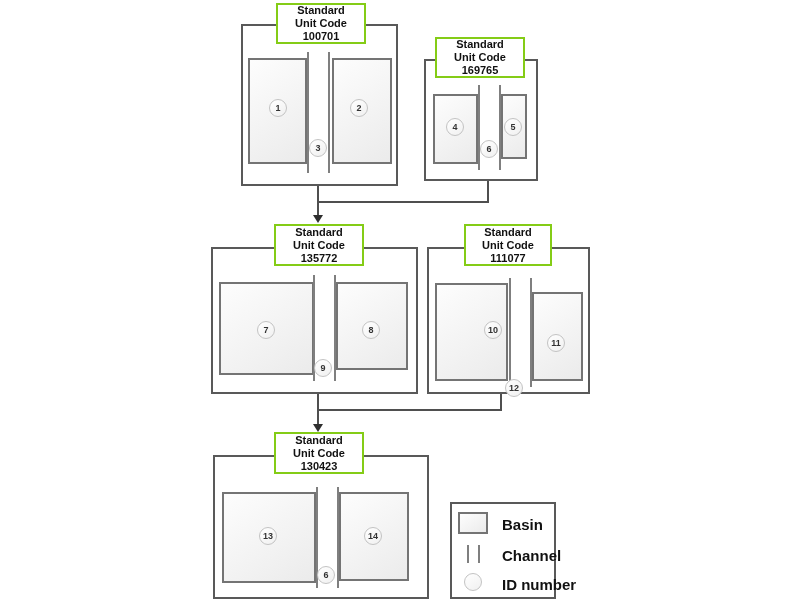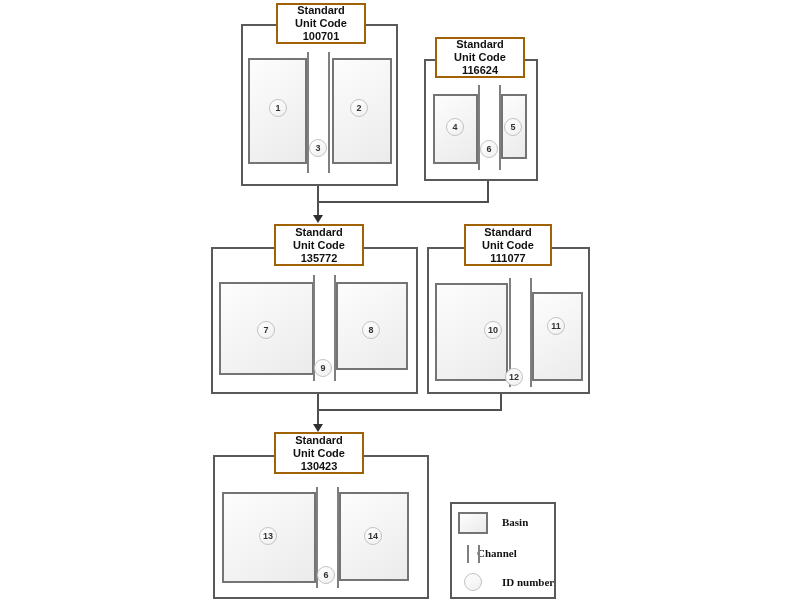--- a/index.html
+++ b/index.html
@@ -4,21 +4,21 @@
 <style>
   * { box-sizing: border-box; margin: 0; padding: 0; }
   body { background: #ffffff; }
   .canvas {
     position: relative; width: 800px; height: 603px; background: #ffffff;
     font-family: "Liberation Sans", sans-serif; overflow: hidden;
   }
   .abs { position: absolute; }
   .unit-box { border: 2px solid #595959; background: #ffffff; z-index: 1; }
   .label-box {
-    border: 2px solid #a16207; background: #ffffff; z-index: 5;
+    border: 2px solid #84cc16; background: #ffffff; z-index: 5;
     display: flex; flex-direction: column; align-items: center; justify-content: center;
     font-weight: bold; font-size: 11px; line-height: 13px; color: #111111; text-align: center;
   }
   .basin {
     border: 2px solid #747474; z-index: 2;
     background: linear-gradient(145deg, #fdfdfd 0%, #ebebeb 100%);
   }
   .chan { width: 2px; background: #7f7f7f; z-index: 3; }
   .idc {
     width: 18px; height: 18px; border: 1px solid #c3c3c3; border-radius: 50%;
@@ -26,21 +26,21 @@
     display: flex; align-items: center; justify-content: center;
     font-size: 9px; font-weight: 600; color: #333333; z-index: 6;
   }
   .conn { background: #4f4f4f; z-index: 0; }
   .arrowhead {
     width: 0; height: 0; z-index: 4;
     border-left: 5px solid transparent; border-right: 5px solid transparent;
     border-top: 8px solid #2f2f2f;
   }
   .legend-box { border: 2px solid #595959; background: #ffffff; z-index: 1; }
-  .legend-label { font-weight: bold; font-size: 11px; color: #111111; z-index: 2; font-family: Liberation Serif, serif; }
+  .legend-label { font-weight: bold; font-size: 15px; color: #111111; z-index: 2; }
 </style>
 </head>
 <body>
 
 <div class="canvas">
 
   <div>
     <div class="abs unit-box" style="left:241px;top:24px;width:157px;height:162px"></div>
     <div class="abs label-box" style="left:276px;top:3px;width:90px;height:41px">
       <div>Standard</div>
@@ -54,21 +54,21 @@
     <div class="abs idc" style="left:269px;top:99px">1</div>
     <div class="abs idc" style="left:350px;top:99px">2</div>
     <div class="abs idc" style="left:309px;top:139px">3</div>
   </div>
 
   <div>
     <div class="abs unit-box" style="left:424px;top:59px;width:114px;height:122px"></div>
     <div class="abs label-box" style="left:435px;top:37px;width:90px;height:41px">
       <div>Standard</div>
       <div>Unit Code</div>
-      <div>116624</div>
+      <div>169765</div>
     </div>
     <div class="abs basin" style="left:433px;top:94px;width:45px;height:70px"></div>
     <div class="abs basin" style="left:501px;top:94px;width:26px;height:65px"></div>
     <div class="abs chan" style="left:478px;top:85px;height:85px"></div>
     <div class="abs chan" style="left:499px;top:85px;height:85px"></div>
     <div class="abs idc" style="left:446px;top:118px">4</div>
     <div class="abs idc" style="left:504px;top:118px">5</div>
     <div class="abs idc" style="left:480px;top:140px">6</div>
   </div>
 
@@ -100,22 +100,22 @@
     <div class="abs label-box" style="left:464px;top:224px;width:88px;height:42px">
       <div>Standard</div>
       <div>Unit Code</div>
       <div>111077</div>
     </div>
     <div class="abs basin" style="left:435px;top:283px;width:73px;height:98px"></div>
     <div class="abs basin" style="left:532px;top:292px;width:51px;height:89px"></div>
     <div class="abs chan" style="left:509px;top:278px;height:109px"></div>
     <div class="abs chan" style="left:530px;top:278px;height:109px"></div>
     <div class="abs idc" style="left:484px;top:321px">10</div>
-    <div class="abs idc" style="left:547px;top:317px">11</div>
-    <div class="abs idc" style="left:505px;top:368px">12</div>
+    <div class="abs idc" style="left:547px;top:334px">11</div>
+    <div class="abs idc" style="left:505px;top:379px">12</div>
   </div>
 
   <div>
     <div class="abs conn" style="left:317px;top:393px;width:2px;height:31px"></div>
     <div class="abs conn" style="left:500px;top:393px;width:2px;height:18px"></div>
     <div class="abs conn" style="left:317px;top:409px;width:185px;height:2px"></div>
     <div class="abs arrowhead" style="left:313px;top:424px"></div>
   </div>
 
   <div>
@@ -133,18 +133,18 @@
     <div class="abs idc" style="left:364px;top:527px">14</div>
     <div class="abs idc" style="left:317px;top:566px">6</div>
   </div>
 
   <div>
     <div class="abs legend-box" style="left:450px;top:502px;width:106px;height:97px"></div>
     <div class="abs basin" style="left:458px;top:512px;width:30px;height:22px"></div>
     <div class="abs legend-label" style="left:502px;top:516px">Basin</div>
     <div class="abs chan" style="left:467px;top:545px;height:18px"></div>
     <div class="abs chan" style="left:478px;top:545px;height:18px"></div>
-    <div class="abs legend-label" style="left:477px;top:547px">Channel</div>
+    <div class="abs legend-label" style="left:502px;top:547px">Channel</div>
     <div class="abs idc" style="left:464px;top:573px"></div>
     <div class="abs legend-label" style="left:502px;top:576px">ID number</div>
   </div>
 
 </div>
 
 </body></html>

